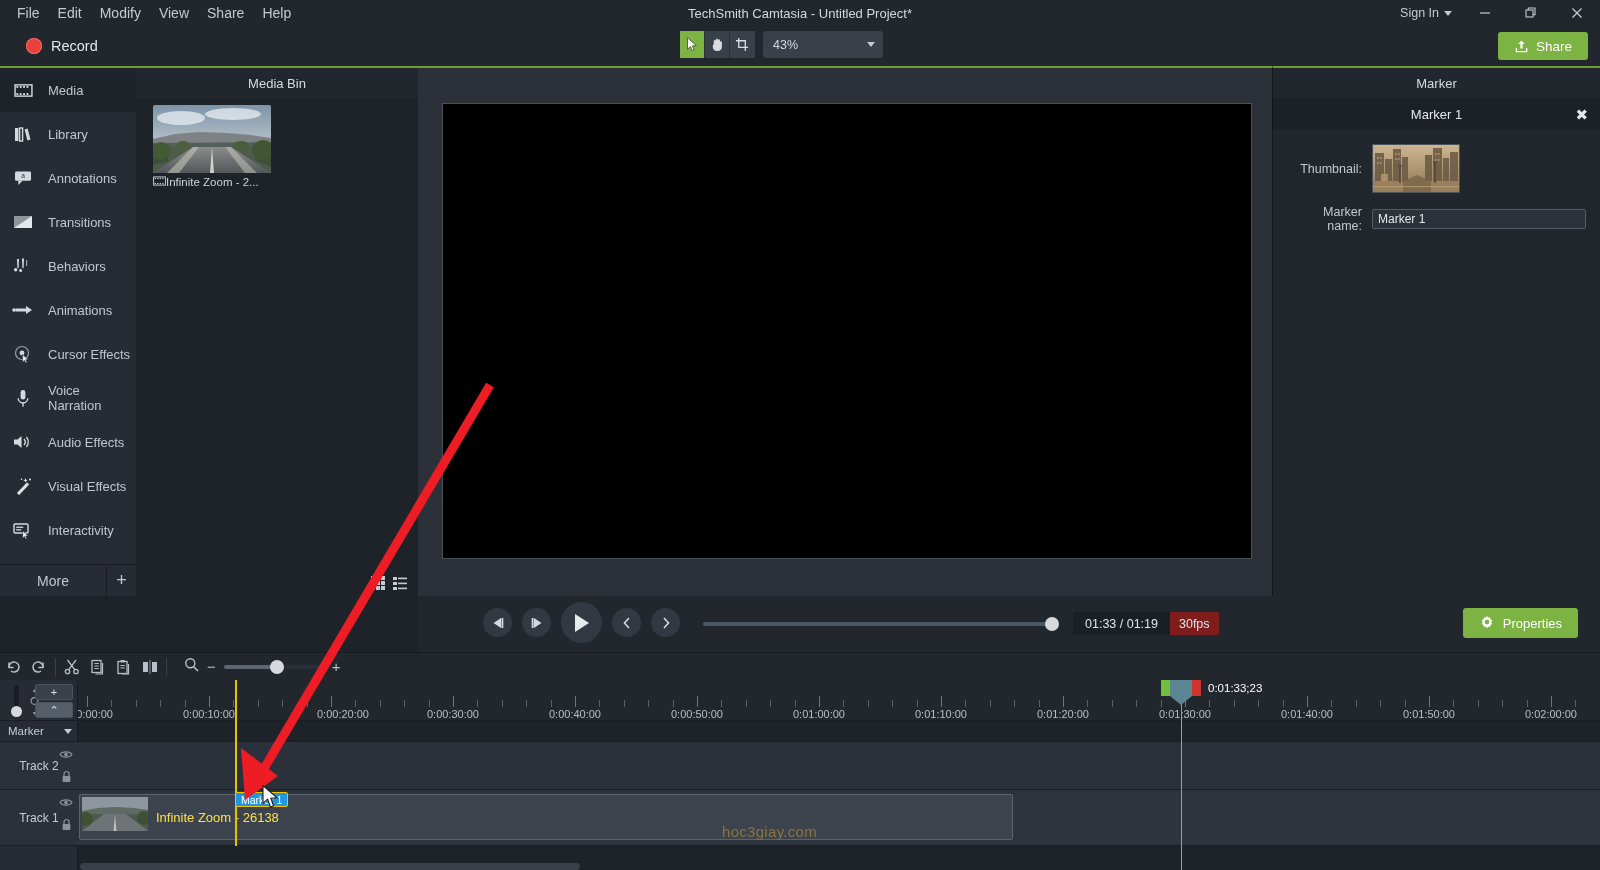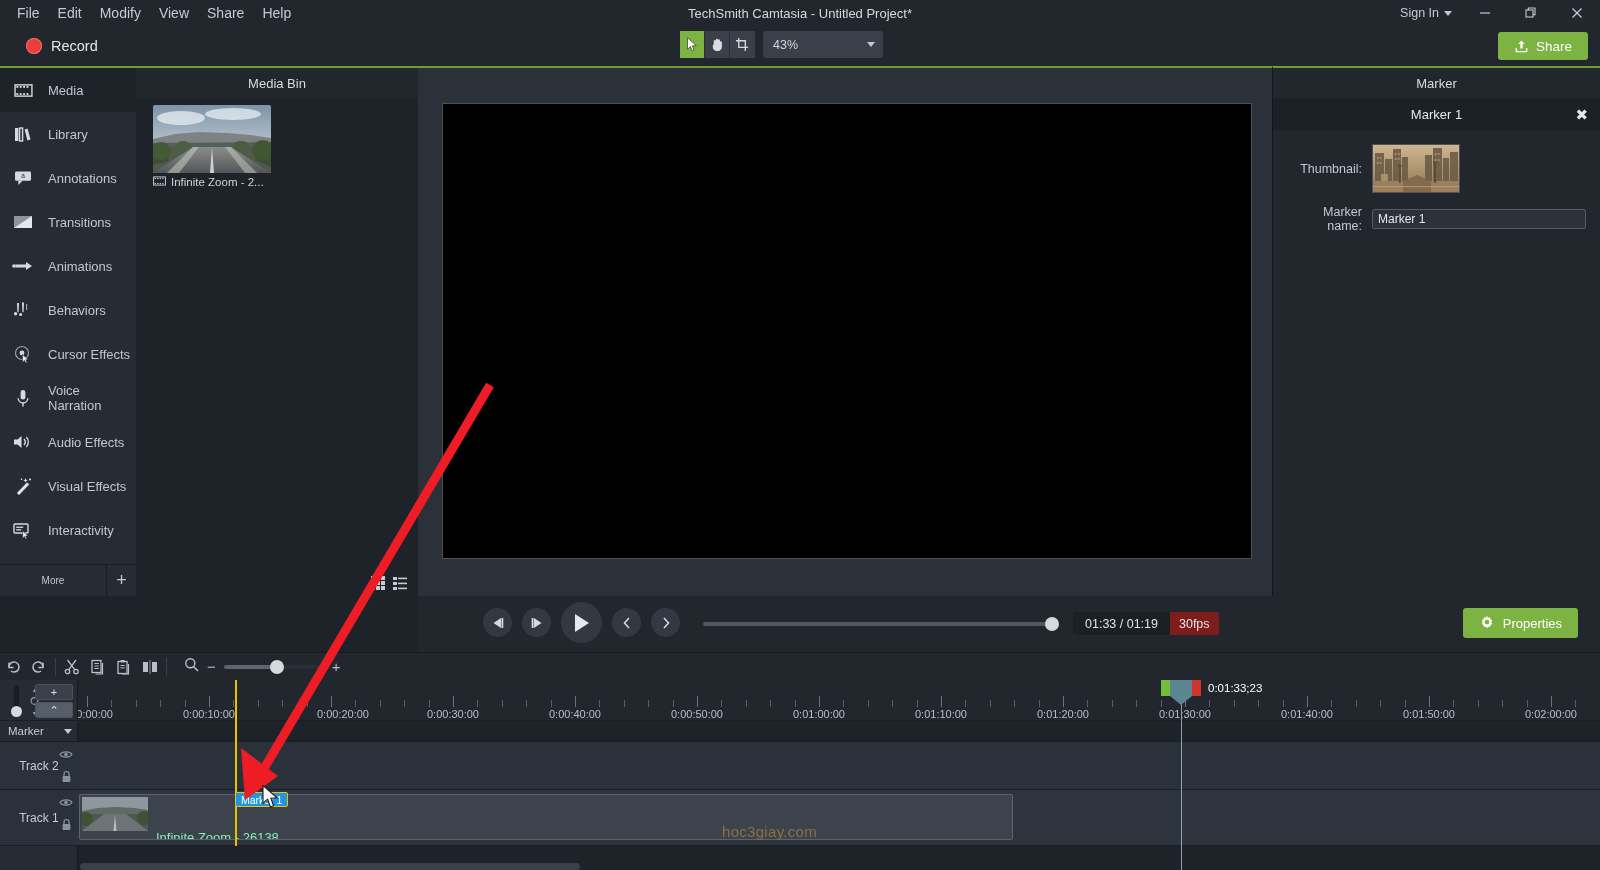--- a/index.html
+++ b/index.html
@@ -96,21 +96,21 @@
   }
   .nav-item.active { background: #1e2229; }
   .nav-icon {
     width: 22px; height: 22px; display: flex; align-items: center;
     justify-content: center; flex: none;
   }
   .nav-footer {
     position: absolute; left: 0; bottom: 0; width: 136px; height: 32px;
     border-top: 1px solid #1a1e24; display: flex; align-items: center;
   }
-  .more-label { flex: 1; text-align: center; font-size: 10px; color: #c1c7cf; cursor: default; }
+  .more-label { flex: 1; text-align: center; font-size: 14px; color: #c1c7cf; cursor: default; }
   .plus-cell {
     width: 30px; height: 32px; display: flex; align-items: center;
     justify-content: center; color: #c1c7cf; font-size: 18px; cursor: default;
     border-left: 1px solid #1a1e24;
   }
 
   
   .mediabin {
     position: absolute; left: 136px; top: 66px; width: 282px; height: 530px;
     background: #1e2229; border-top: 2px solid #6d9e33;
@@ -120,21 +120,21 @@
     justify-content: center; font-size: 13px; color: #d7dbe1;
   }
   .media-thumb-wrap {
     position: absolute; left: 17px; top: 37px; width: 118px;
   }
   .media-thumb {
     width: 118px; height: 68px; border-radius: 2px; overflow: hidden;
     position: relative; background: #3d4a52;
   }
   .media-caption {
-    margin-top: 3px; display: flex; align-items: center; gap: 5px;
+    margin-top: 3px; display: flex; align-items: center; 
     font-size: 11.5px; color: #cfd4da; white-space: nowrap;
     overflow: hidden;
   }
   .bin-viewbtns {
     position: absolute; right: 10px; bottom: 5px; display: flex; gap: 6px;
   }
   .viewbtn { width: 16px; height: 16px; cursor: default; }
 
   
   .canvas-area {
@@ -318,21 +318,21 @@
   .clip {
     position: absolute; border: 1px solid #5c636d; border-radius: 2px;
     background: #3c434d; overflow: hidden; cursor: default;
   }
   .clip-thumb {
     position: absolute; left: 2px; top: 2px; width: 66px; height: 34px;
     overflow: hidden; background: #5a6570;
   }
   .clip-name {
     position: absolute; left: 76px; top: 50%; transform: translateY(-50%);
-    font-size: 13px; color: #86efac; white-space: nowrap; margin-top: 20px;
+    font-size: 13px; color: #fde047; white-space: nowrap;
   }
   .marker-badge {
     position: absolute; height: 15px; background: #2196e0;
     border: 1px solid #f2c200; border-radius: 2px; color: #fff;
     font-size: 10.5px; display: flex; align-items: center; padding: 0 5px;
     cursor: default; z-index: 6;
   }
   .playhead-line {
     position: absolute; width: 1px; background: #8fa3ad; z-index: 7;
   }
@@ -495,39 +495,39 @@
         <svg width="20" height="14" viewBox="0 0 20 14">
           <path d="M1 1 H19 V13 H1 Z" fill="#8f959d"></path>
           <path d="M1 13 L19 1 V13 Z" fill="#e4e8ed"></path>
         </svg>
       </span>
       <span>Transitions</span>
     </div>
 
     <div class="nav-item">
       <span class="nav-icon">
-        <svg width="22" height="12" viewBox="0 0 22 12">
-          <circle cx="2" cy="6" r="1.8" fill="#d5dae0"></circle>
-          <path d="M3.5 4.6 H14 V2 L20 6 L14 10 V7.4 H3.5 Z" fill="#d5dae0"></path>
-        </svg>
-      </span>
-      <span>Animations</span>
-    </div>
-
-    <div class="nav-item">
-      <span class="nav-icon">
         <svg width="20" height="18" viewBox="0 0 20 18">
           <path d="M4 2 L6 2 L5.6 11 A1.1 1.1 0 0 1 4.4 11 Z" fill="#d5dae0"></path>
           <path d="M9 1.5 L11 1.5 L10.6 11 A1.1 1.1 0 0 1 9.4 11 Z" fill="#d5dae0"></path>
           <circle cx="2.6" cy="12.8" r="1.7" fill="#d5dae0"></circle>
           <circle cx="7.6" cy="13.6" r="1.5" fill="#d5dae0"></circle>
           <rect x="13" y="3" width="1.2" height="6" fill="#9aa1aa"></rect>
         </svg>
       </span>
       <span>Behaviors</span>
+    </div>
+
+    <div class="nav-item">
+      <span class="nav-icon">
+        <svg width="22" height="12" viewBox="0 0 22 12">
+          <circle cx="2" cy="6" r="1.8" fill="#d5dae0"></circle>
+          <path d="M3.5 4.6 H14 V2 L20 6 L14 10 V7.4 H3.5 Z" fill="#d5dae0"></path>
+        </svg>
+      </span>
+      <span>Animations</span>
     </div>
 
     <div class="nav-item">
       <span class="nav-icon">
         <svg width="19" height="19" viewBox="0 0 19 19">
           <circle cx="8" cy="8" r="6.5" fill="none" stroke="#9aa1aa" stroke-width="1.2"></circle>
           <circle cx="8" cy="8" r="2.4" fill="#d5dae0"></circle>
           <path d="M8.5 9.5 L8.5 17.5 L10.4 15.4 L11.8 18 L13.2 17.3 L11.8 14.8 L14.4 14.5 Z" fill="#e9edf1" stroke="#272c34" stroke-width="0.6"></path>
         </svg>
       </span>

